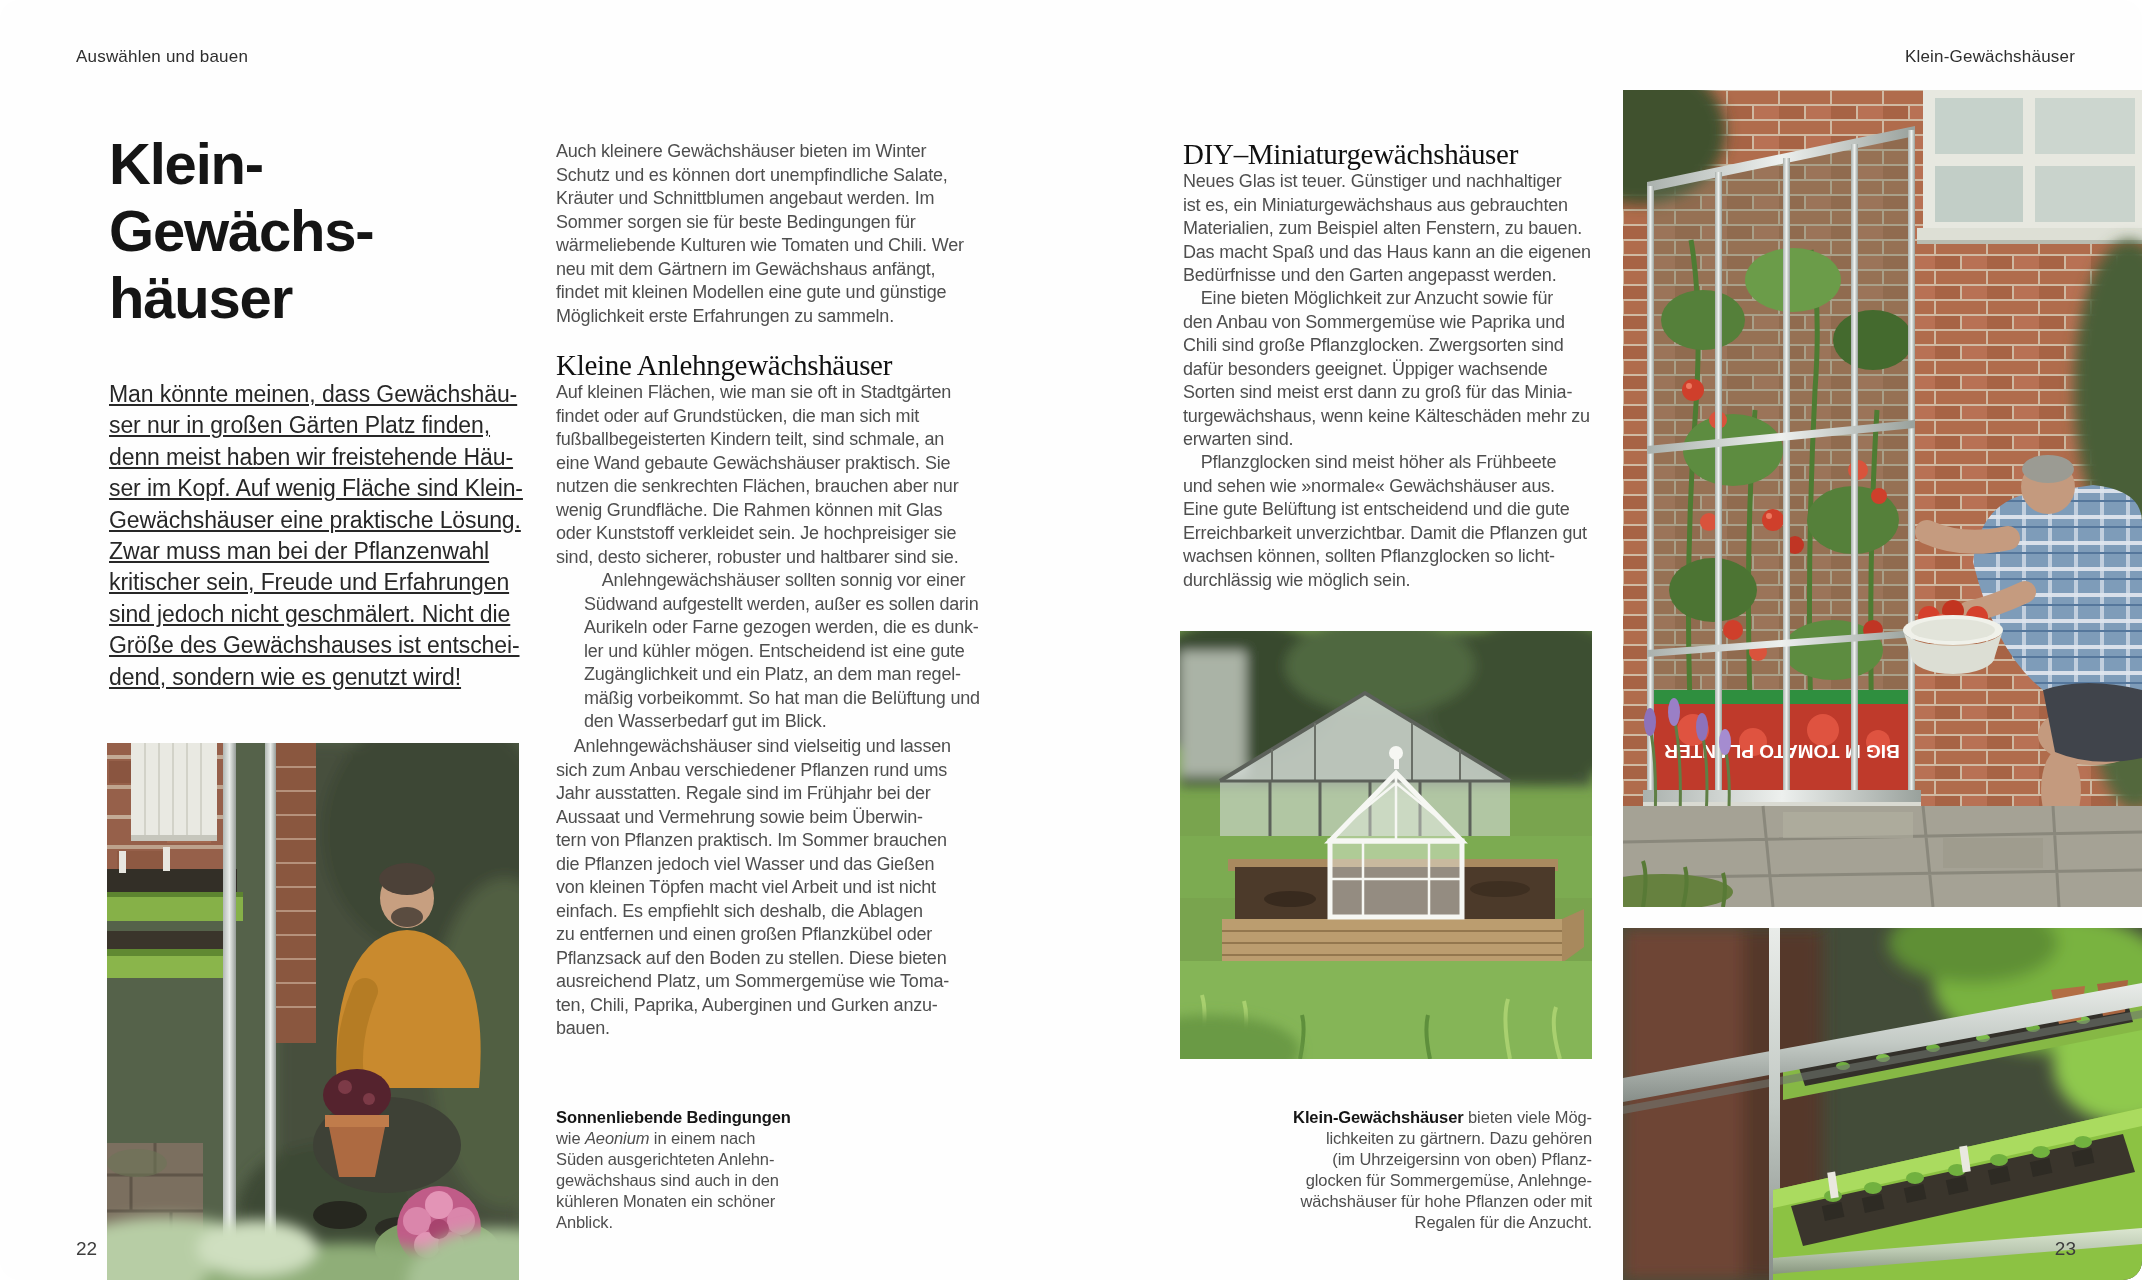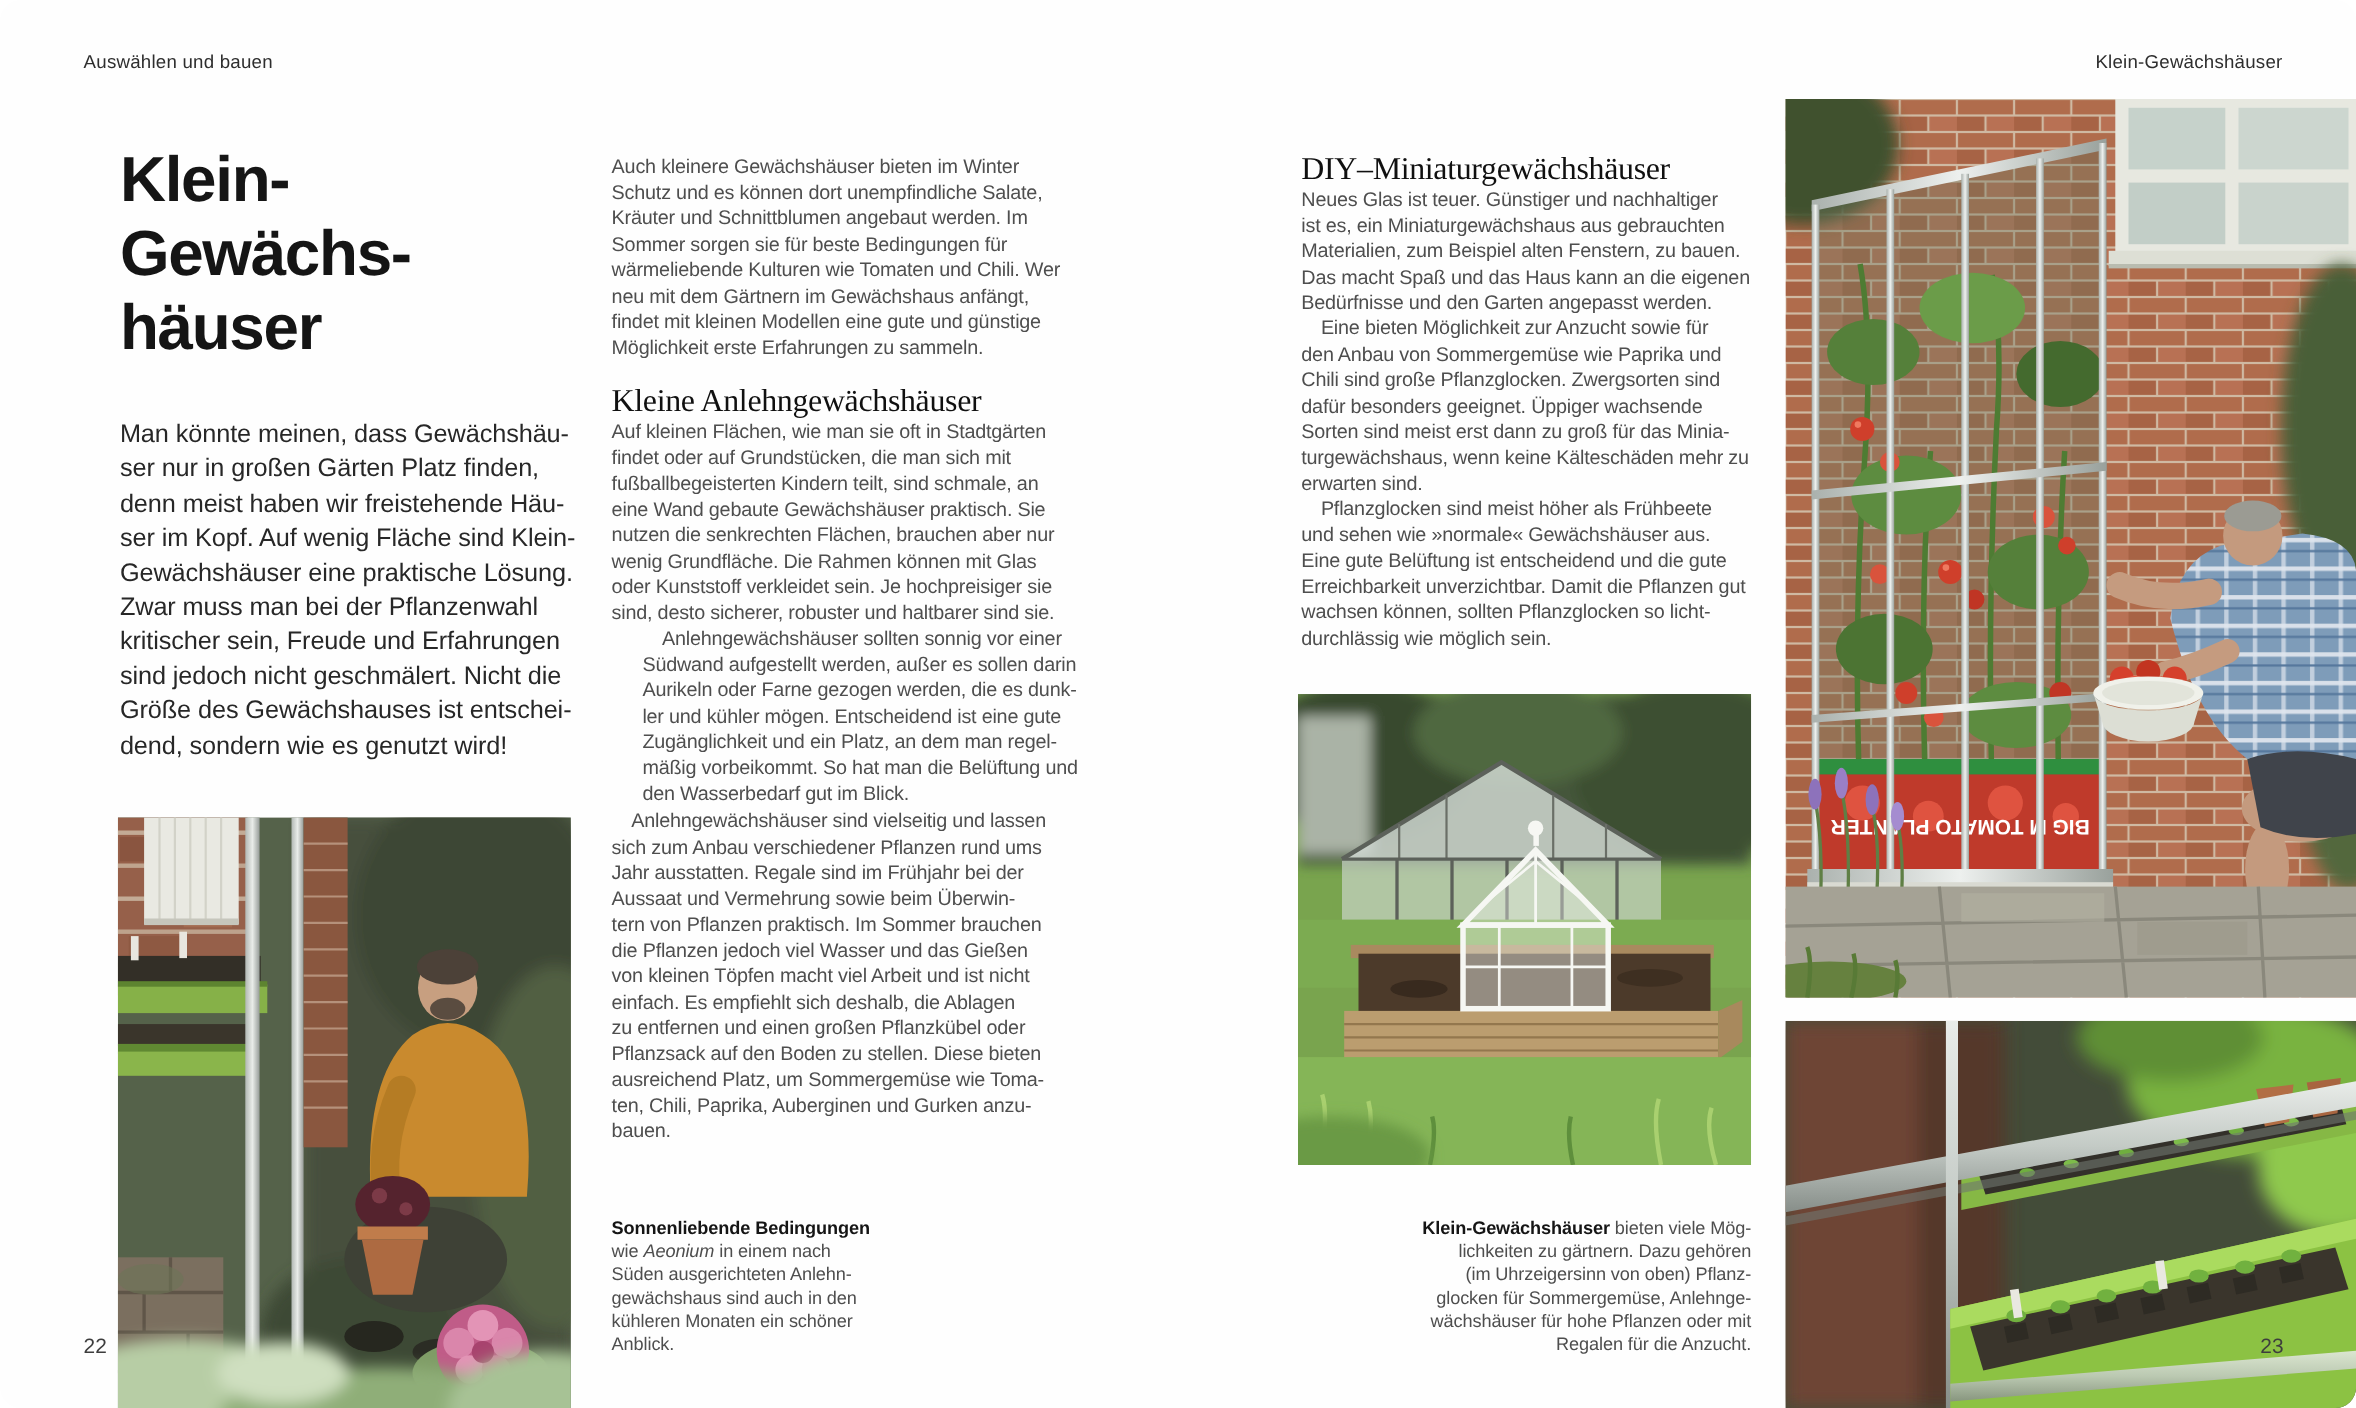--- a/index.html
+++ b/index.html
@@ -2,28 +2,28 @@
 <html><head>
 <meta charset="utf-8">
 <style>
   html,body{margin:0;padding:0;background:#ffffff;}
   .spread{position:relative;width:2142px;height:1280px;background:#fefefe;
           font-family:"Liberation Sans",sans-serif;overflow:hidden;border-radius:19px;}
   .abs{position:absolute;}
   .runhead{font-size:17px;color:#2e2e2e;letter-spacing:.2px;}
   .title{font-size:58px;line-height:67px;font-weight:bold;color:#151515;
          letter-spacing:-1.2px;white-space:pre-line;}
-  .lead{font-size:23px;line-height:31.4px;color:#272727;white-space:pre-line;letter-spacing:-.1px;}
+  .lead{font-size:23px;line-height:31.4px;color:#272727;white-space:pre-line;letter-spacing:-.1px;text-decoration:underline;}
   .body-text{font-size:18px;line-height:23.5px;color:#4e4e4e;white-space:pre-line;letter-spacing:-.2px;}
   .serifhead{font-family:"Liberation Serif",serif;font-size:29px;color:#101010;letter-spacing:-.3px;}
   .caption{font-size:16.5px;line-height:21px;color:#4e4e4e;white-space:pre-line;letter-spacing:-.1px;}
   .caption .cap-bold{font-weight:bold;color:#151515;}
   .caption .cap-italic{font-style:italic;}
   .cap-right{text-align:right;}
-  .pagenum{font-size:19px;color:#3d3d3d;}
+  .pagenum{font-size:19px;color:#3d3d3d;margin-top:24px;}
   .photo{overflow:hidden;line-height:0;}
   .photo svg{display:block;}
 </style>
 </head>
 <body>
 
 <div class="spread">
 
   <div class="abs runhead" style="left:76px;top:47px;">Auswählen und bauen</div>
   <div class="abs runhead" style="right:67px;top:47px;text-align:right;">Klein-Gewächshäuser</div>

